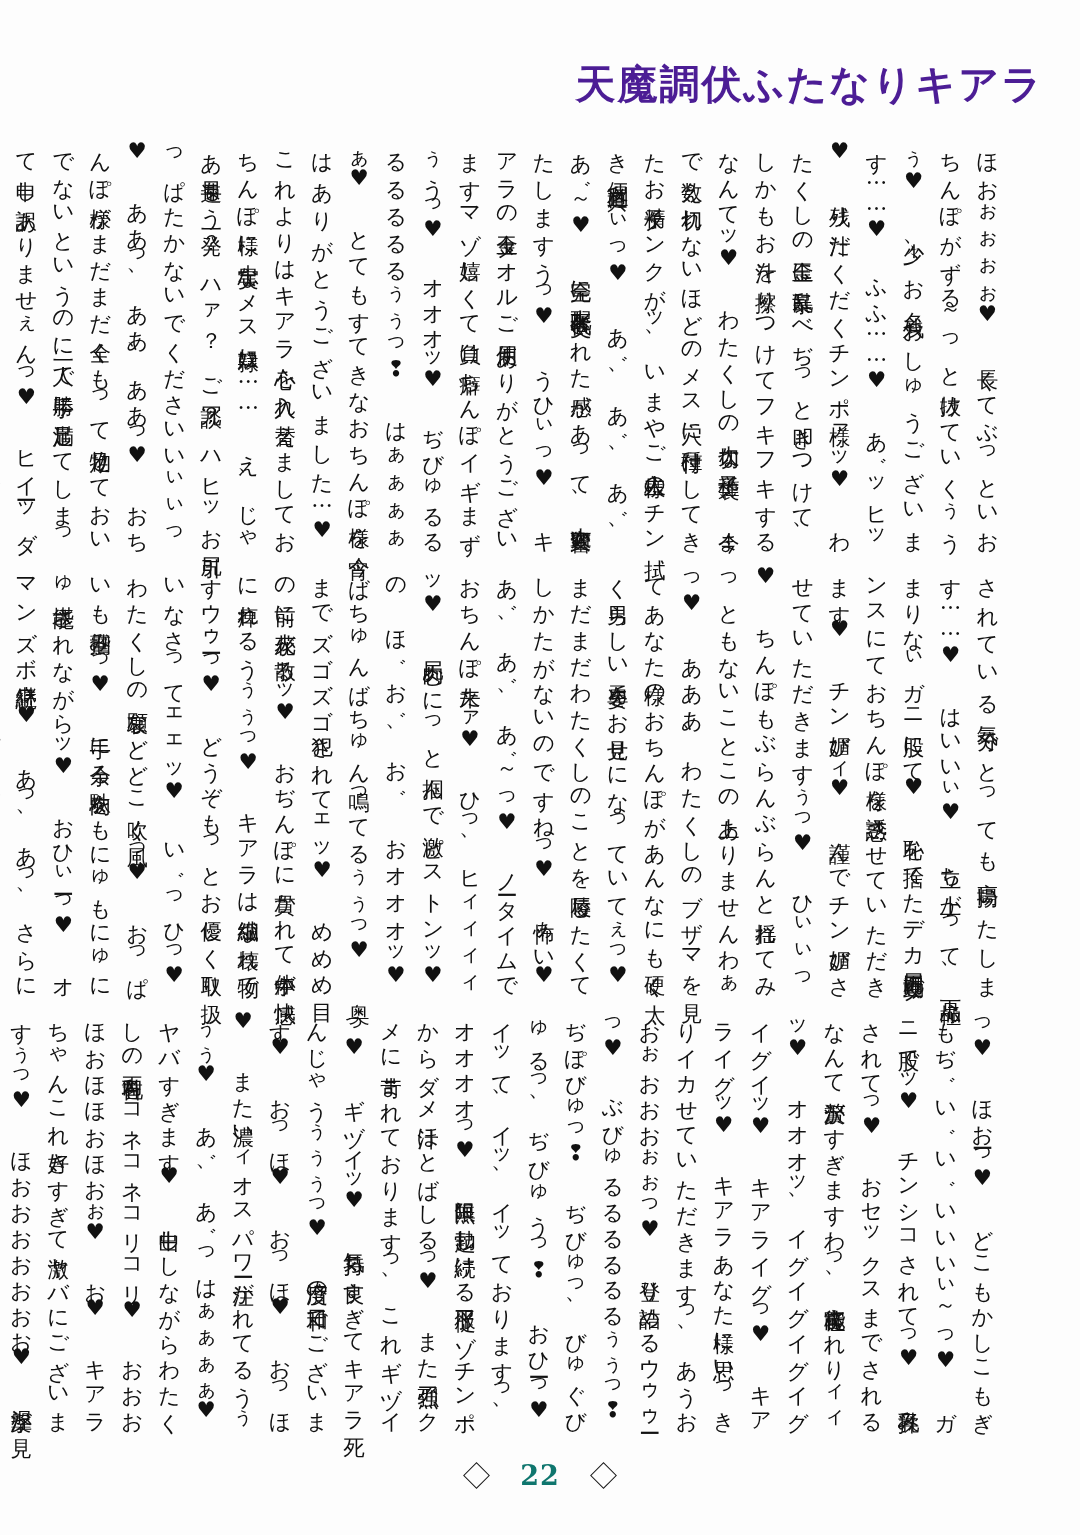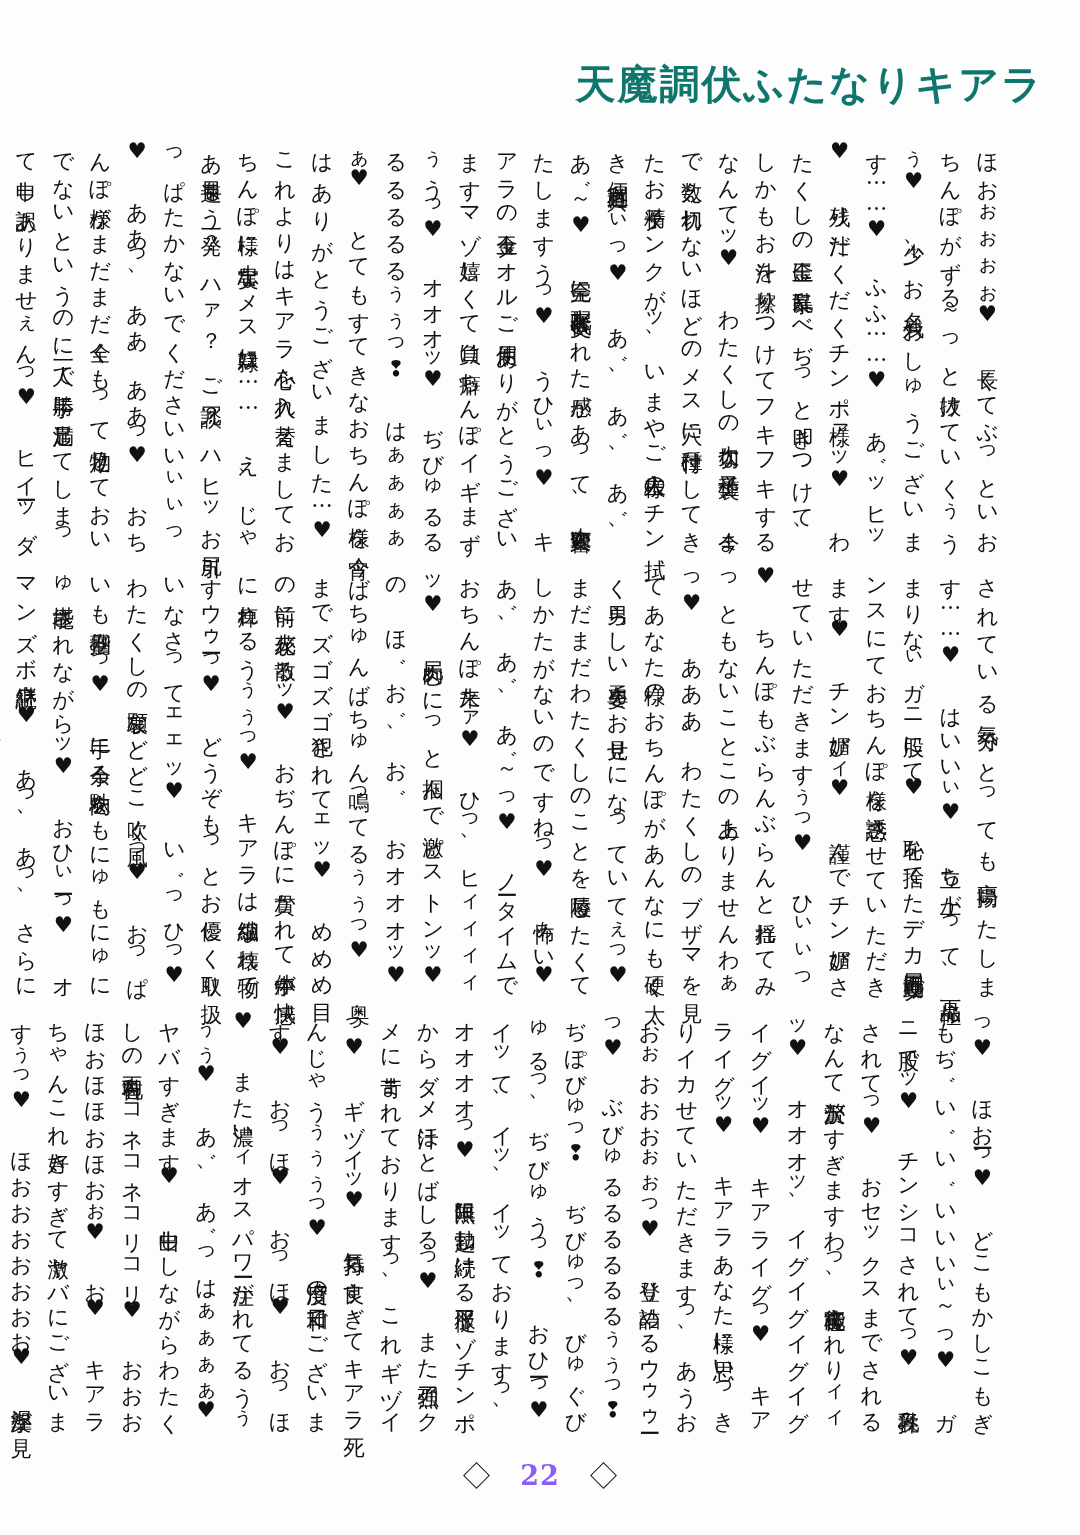--- a/index.html
+++ b/index.html
@@ -25,21 +25,21 @@
     right: 36px;
     width: 620px;
     text-align: right;
   }
   .doujin-title {
     display: inline-block;
     font-family: "DejaVu Serif", "Liberation Serif", serif;
     font-size: 40px;
     letter-spacing: 2px;
     font-weight: 600;
-    color: #0f766e;
+    color: #4c1d95;
     line-height: 1.1;
     white-space: nowrap;
   }
 
   
   .block {
     position: absolute;
     writing-mode: vertical-rl;
     -webkit-writing-mode: vertical-rl;
     text-orientation: upright;
@@ -91,21 +91,21 @@
     width: 17px;
     height: 17px;
     border: 1.6px solid #1a1a1a;
     transform: rotate(45deg);
     display: inline-block;
   }
   .page-number {
     font-family: "DejaVu Serif", "Liberation Serif", serif;
     font-size: 27px;
     font-weight: 600;
-    color: #8b5cf6;
+    color: #0f766e;
     letter-spacing: 1px;
     line-height: 1;
   }
 </style>
 </head>
 <body>
 
 <div class="page">
 
   <div class="title-bar">

